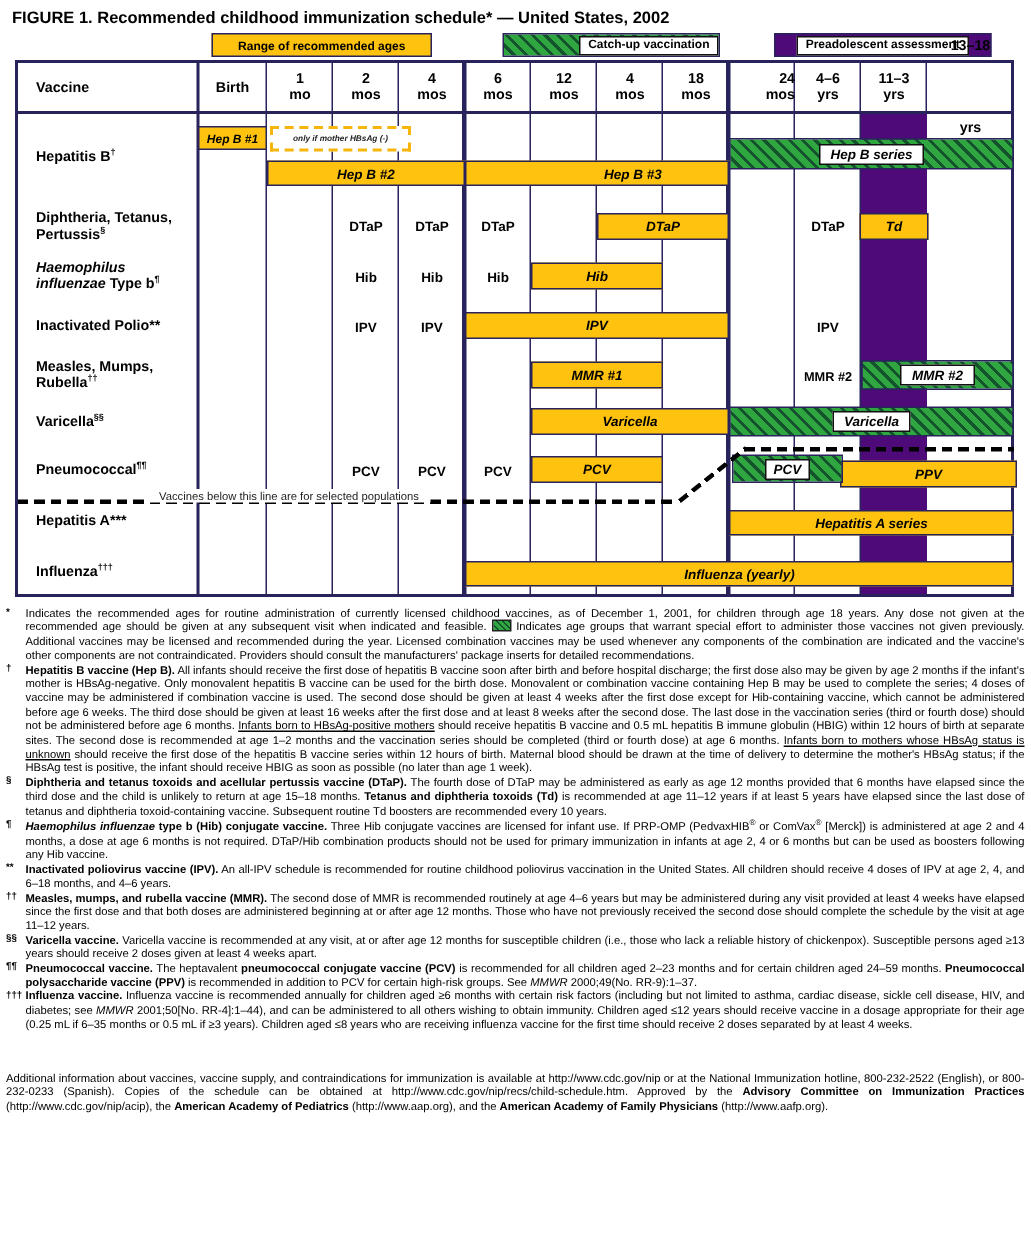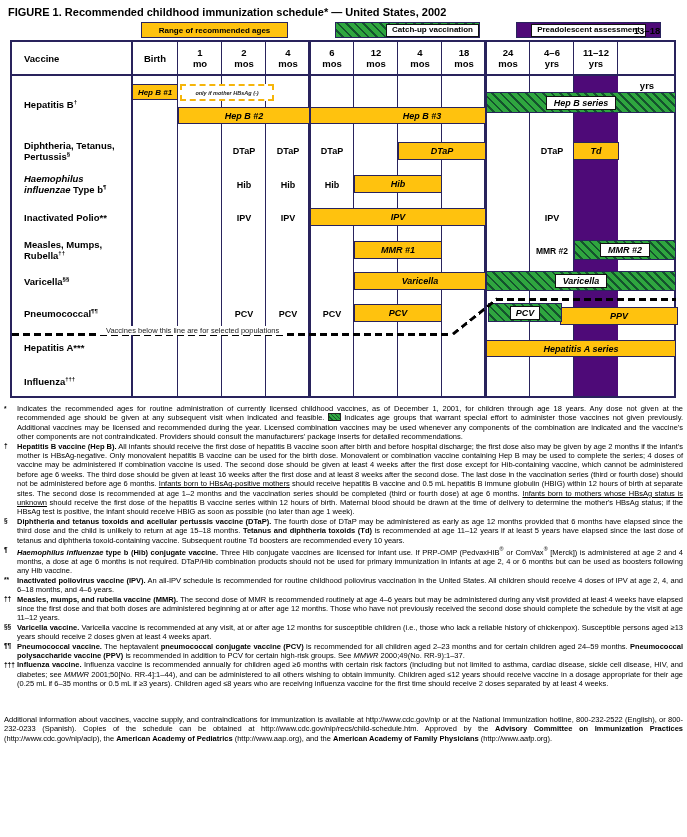--- a/index.html
+++ b/index.html
@@ -102,30 +102,30 @@
         <div>mos</div>
       </div>
     <div class="hcell" style="left:386px;width:44px;">
         <div>4</div>
         <div>mos</div>
       </div>
     <div class="hcell" style="left:430px;width:44px;">
         <div>18</div>
         <div>mos</div>
       </div>
-    <div class="hcell" style="left:474px;width:44px;">
+    <div class="hcell" style="left:474px;width:44px;align-items:flex-end;">
         <div>24</div>
         <div>mos</div>
       </div>
     <div class="hcell" style="left:518px;width:44px;">
         <div>4–6</div>
         <div>yrs</div>
       </div>
     <div class="hcell" style="left:562px;width:44px;">
-        <div>11–12</div>
+        <div>11–3</div>
         <div>yrs</div>
       </div>
     <div class="hcell" style="left:606px;width:58px;gap:44px;">
         <div>13–18</div>
         <div>yrs</div>
       </div>
   </div>
 
   <div class="row" style="top:34px;height:58px;">
     <div class="rlabel">
@@ -211,20 +211,21 @@
     <div class="rlabel">
         <span>Hepatitis A***</span>
       </div>
     <div class="bar yellow" style="left:474px;top:9px;width:190px;height:17px;">Hepatitis A series</div>
   </div>
 
   <div class="row" style="top:322px;height:36px;">
     <div class="rlabel">
         <span><span>Influenza</span><sup>†††</sup></span>
       </div>
+    <div class="bar yellow" style="left:298px;top:10px;width:366px;height:17px;">Influenza (yearly)</div>
   </div>
 
   <div class="dash-h" style="left:0;top:291px;width:440px;"></div>
   <div class="dash-diag"></div>
   <div class="dash-h" style="left:484px;top:256px;width:180px;"></div>
   <div class="sep-note">Vaccines below this line are for selected populations</div>
 </div>
 
 <div class="notes">
   <div class="fn">

